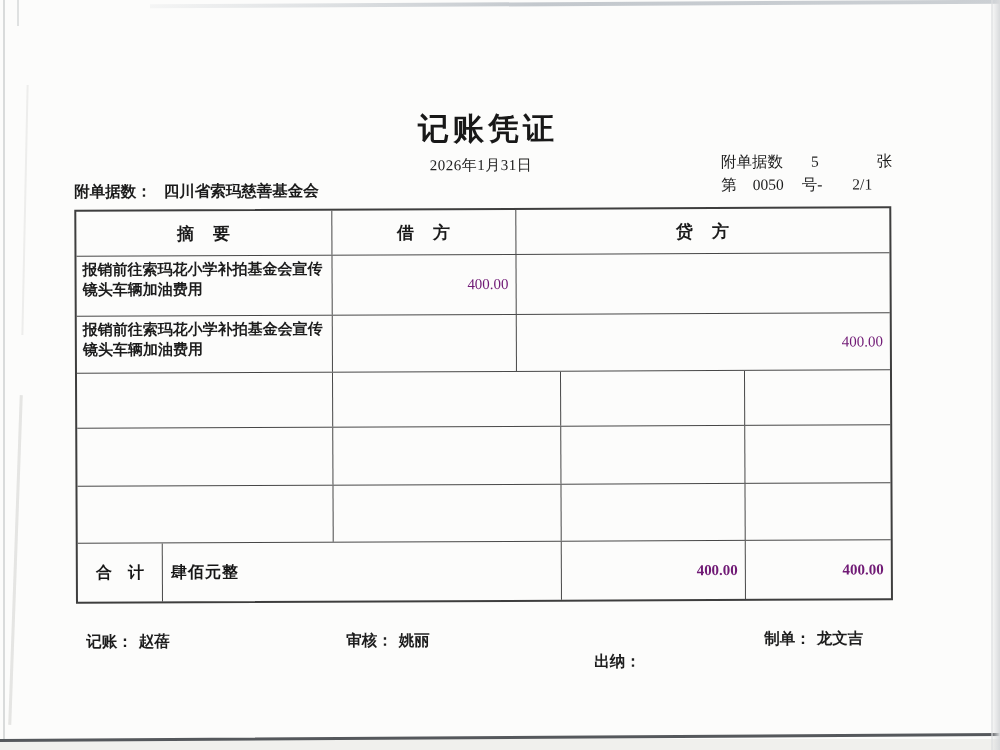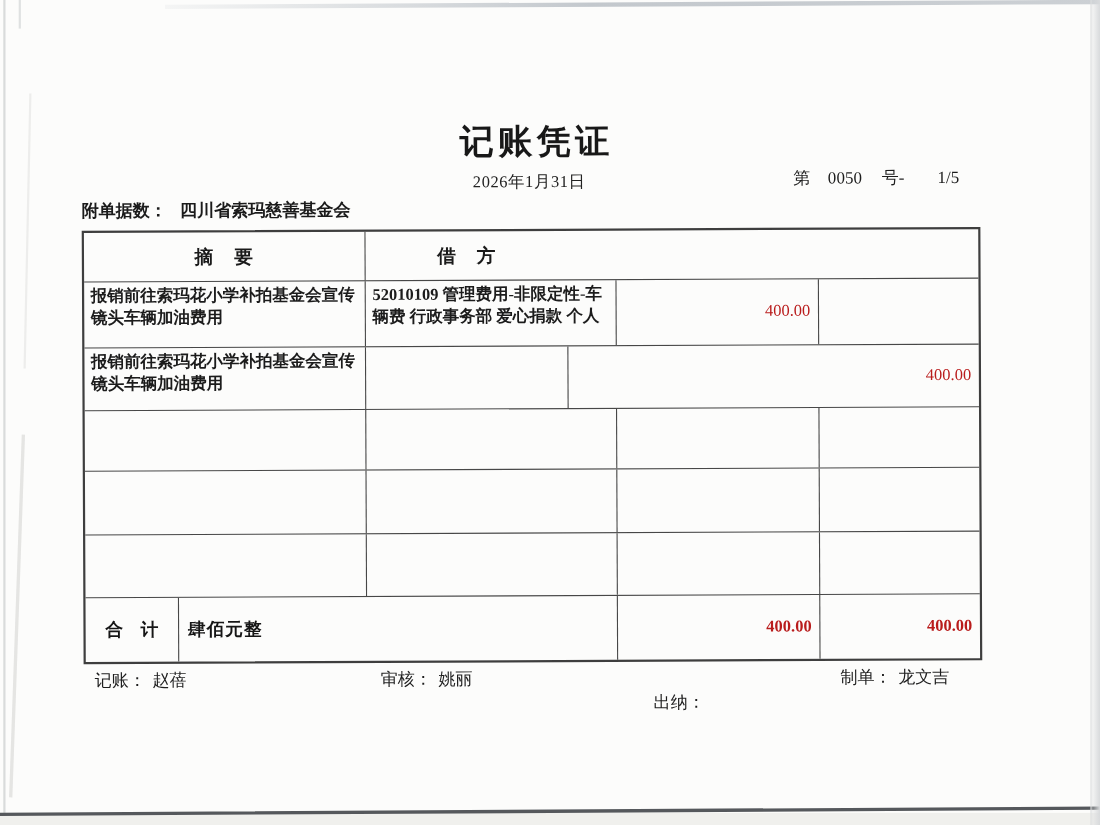--- a/index.html
+++ b/index.html
@@ -52,31 +52,31 @@
   .w-sum { width:256px; } .w-acc { width:228px; } .w-deb { width:184px; } .w-cre { flex:1; }
   .w-lbl { width:85px; } .w-words { width:399px; }
 
   .hrow { height:44px; }
   .hc { display:flex; align-items:center; justify-content:center;
     font-weight:bold; font-size:17px; letter-spacing:1px; color:#1a1a1a; }
 
   .r1 { height:59px; } .r2 { height:56px; } .r3 { height:54px; } .r4 { height:57px; } .r5 { height:56px; }
   .txt { padding:4px 6px; font-size:15px; line-height:1.3; font-weight:bold; color:#1c1c1c; }
   .amt { display:flex; align-items:center; justify-content:flex-end;
-    padding-right:7px; font-size:15px; color:#b91c1c; }
+    padding-right:7px; font-size:15px; color:#701a75; }
 
   .tot { height:58px; }
   .tot-lbl { display:flex; align-items:center; justify-content:center;
     font-weight:bold; font-size:16px; color:#161616; }
   .tot-words { display:flex; align-items:center; padding-left:8px;
     font-weight:bold; font-size:16px; letter-spacing:1px; color:#161616; }
   .tot .amt { font-weight:bold; }
 
   
-  .sig { position:absolute; top:607px; font-size:15.5px; color:#1d1d1d; white-space:nowrap; }
+  .sig { position:absolute; top:630px; font-size:15.5px; color:#1d1d1d; white-space:nowrap;font-weight:bold; }
   .sig .name { margin-left:6px; }
   .sig-1 { left:85px; } .sig-2 { left:345px; } .sig-3 { left:593px;margin-top:22px; } .sig-4 { left:763px; }
 </style>
 </head>
 <body>
 
 <div class="scan">
 
   <div class="edge-top"></div>
   <div class="edge-left"></div>
@@ -88,38 +88,41 @@
   <div class="edge-right"></div>
   <div class="edge-right-line"></div>
 
   <div class="sheet">
 
     <div class="title">记账凭证</div>
     <div class="vdate">2026年1月31日</div>
 
     <div class="info">
       <div class="info-row">
-        <span>第</span><span class="g16">0050</span><span class="g18">号-</span><span class="g30">1/5</span>
+        <span>附单据数</span><span class="g28">5</span><span class="g58">张</span>
+      </div>
+      <div class="info-row">
+        <span>第</span><span class="g16">0050</span><span class="g18">号-</span><span class="g30">2/1</span>
       </div>
     </div>
 
     <div class="unit-line">
       <span>附单据数：</span><span class="unit-name">四川省索玛慈善基金会</span>
     </div>
 
     <div class="vtable">
 
       <div class="trow hrow">
         <div class="c w-sum hc">摘　要</div>
         <div class="c w-deb hc">借　方</div>
+        <div class="c w-cre hc">贷　方</div>
       </div>
 
       <div class="trow r1">
         <div class="c w-sum txt">报销前往索玛花小学补拍基金会宣传镜头车辆加油费用</div>
-        <div class="c w-acc txt">52010109 管理费用-非限定性-车辆费 行政事务部 爱心捐款 个人</div>
         <div class="c w-deb amt">400.00</div>
         <div class="c w-cre amt"></div>
       </div>
 
       <div class="trow r2">
         <div class="c w-sum txt">报销前往索玛花小学补拍基金会宣传镜头车辆加油费用</div>
         <div class="c w-deb amt"></div>
         <div class="c w-cre amt">400.00</div>
       </div>
 

